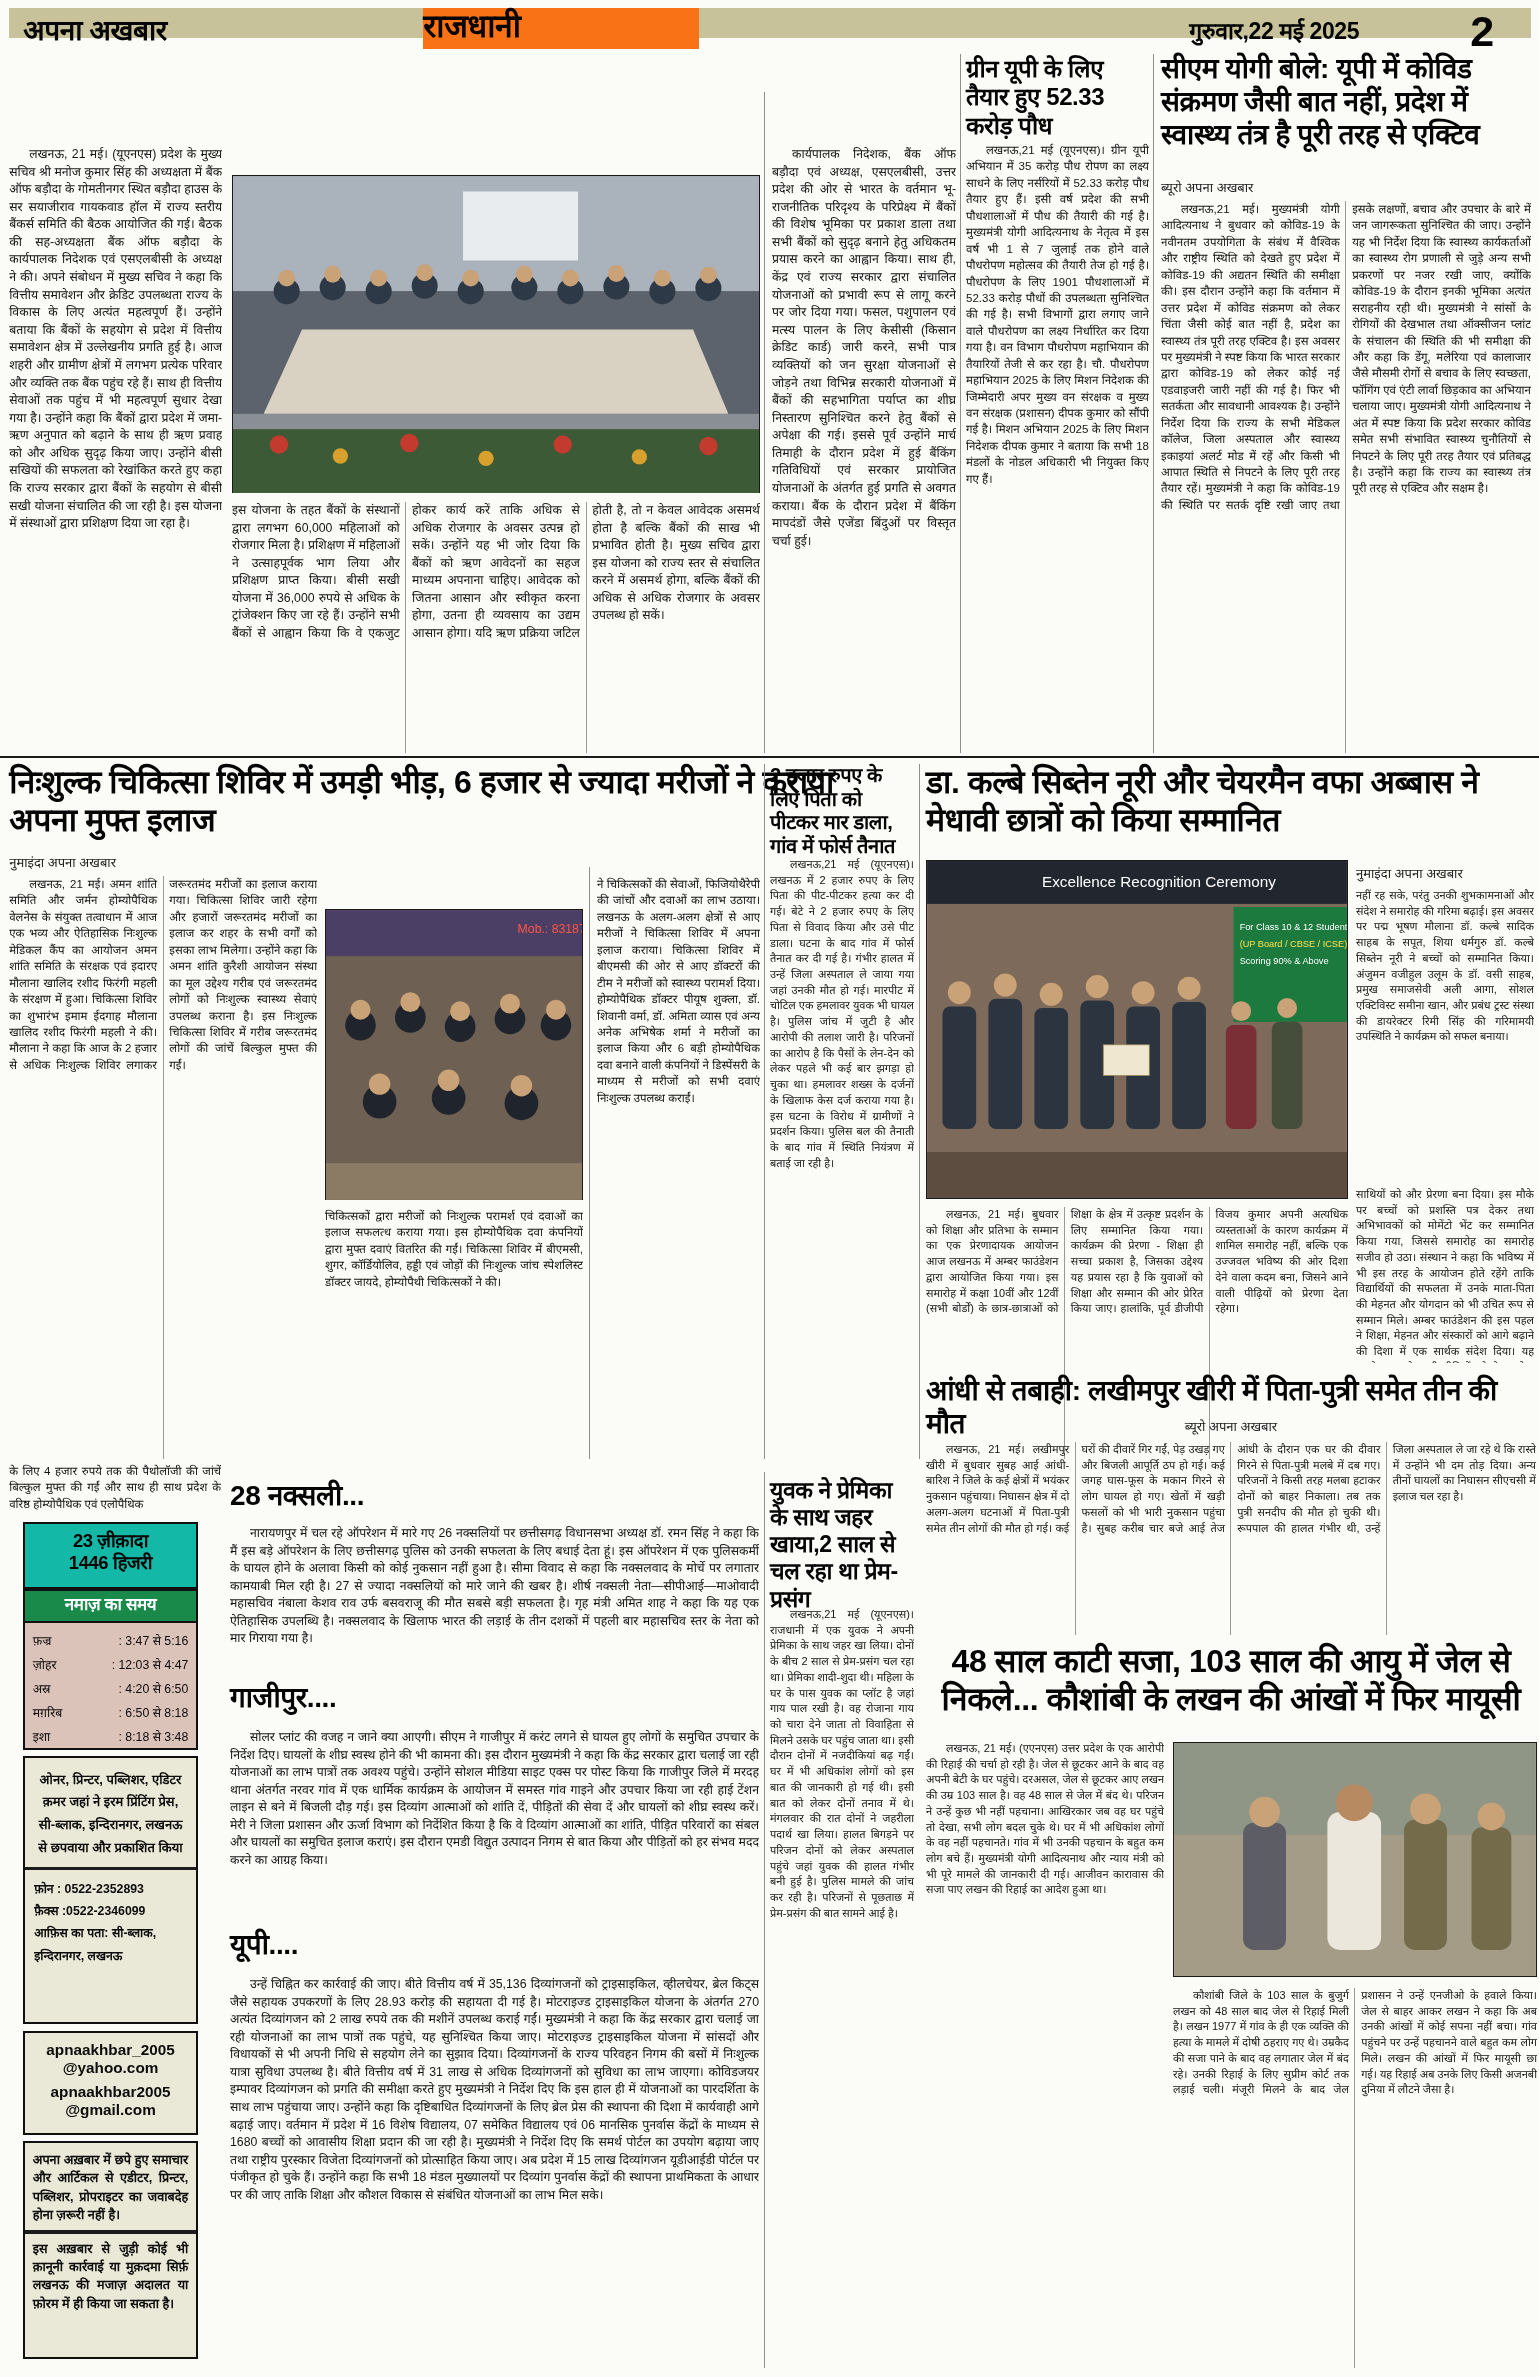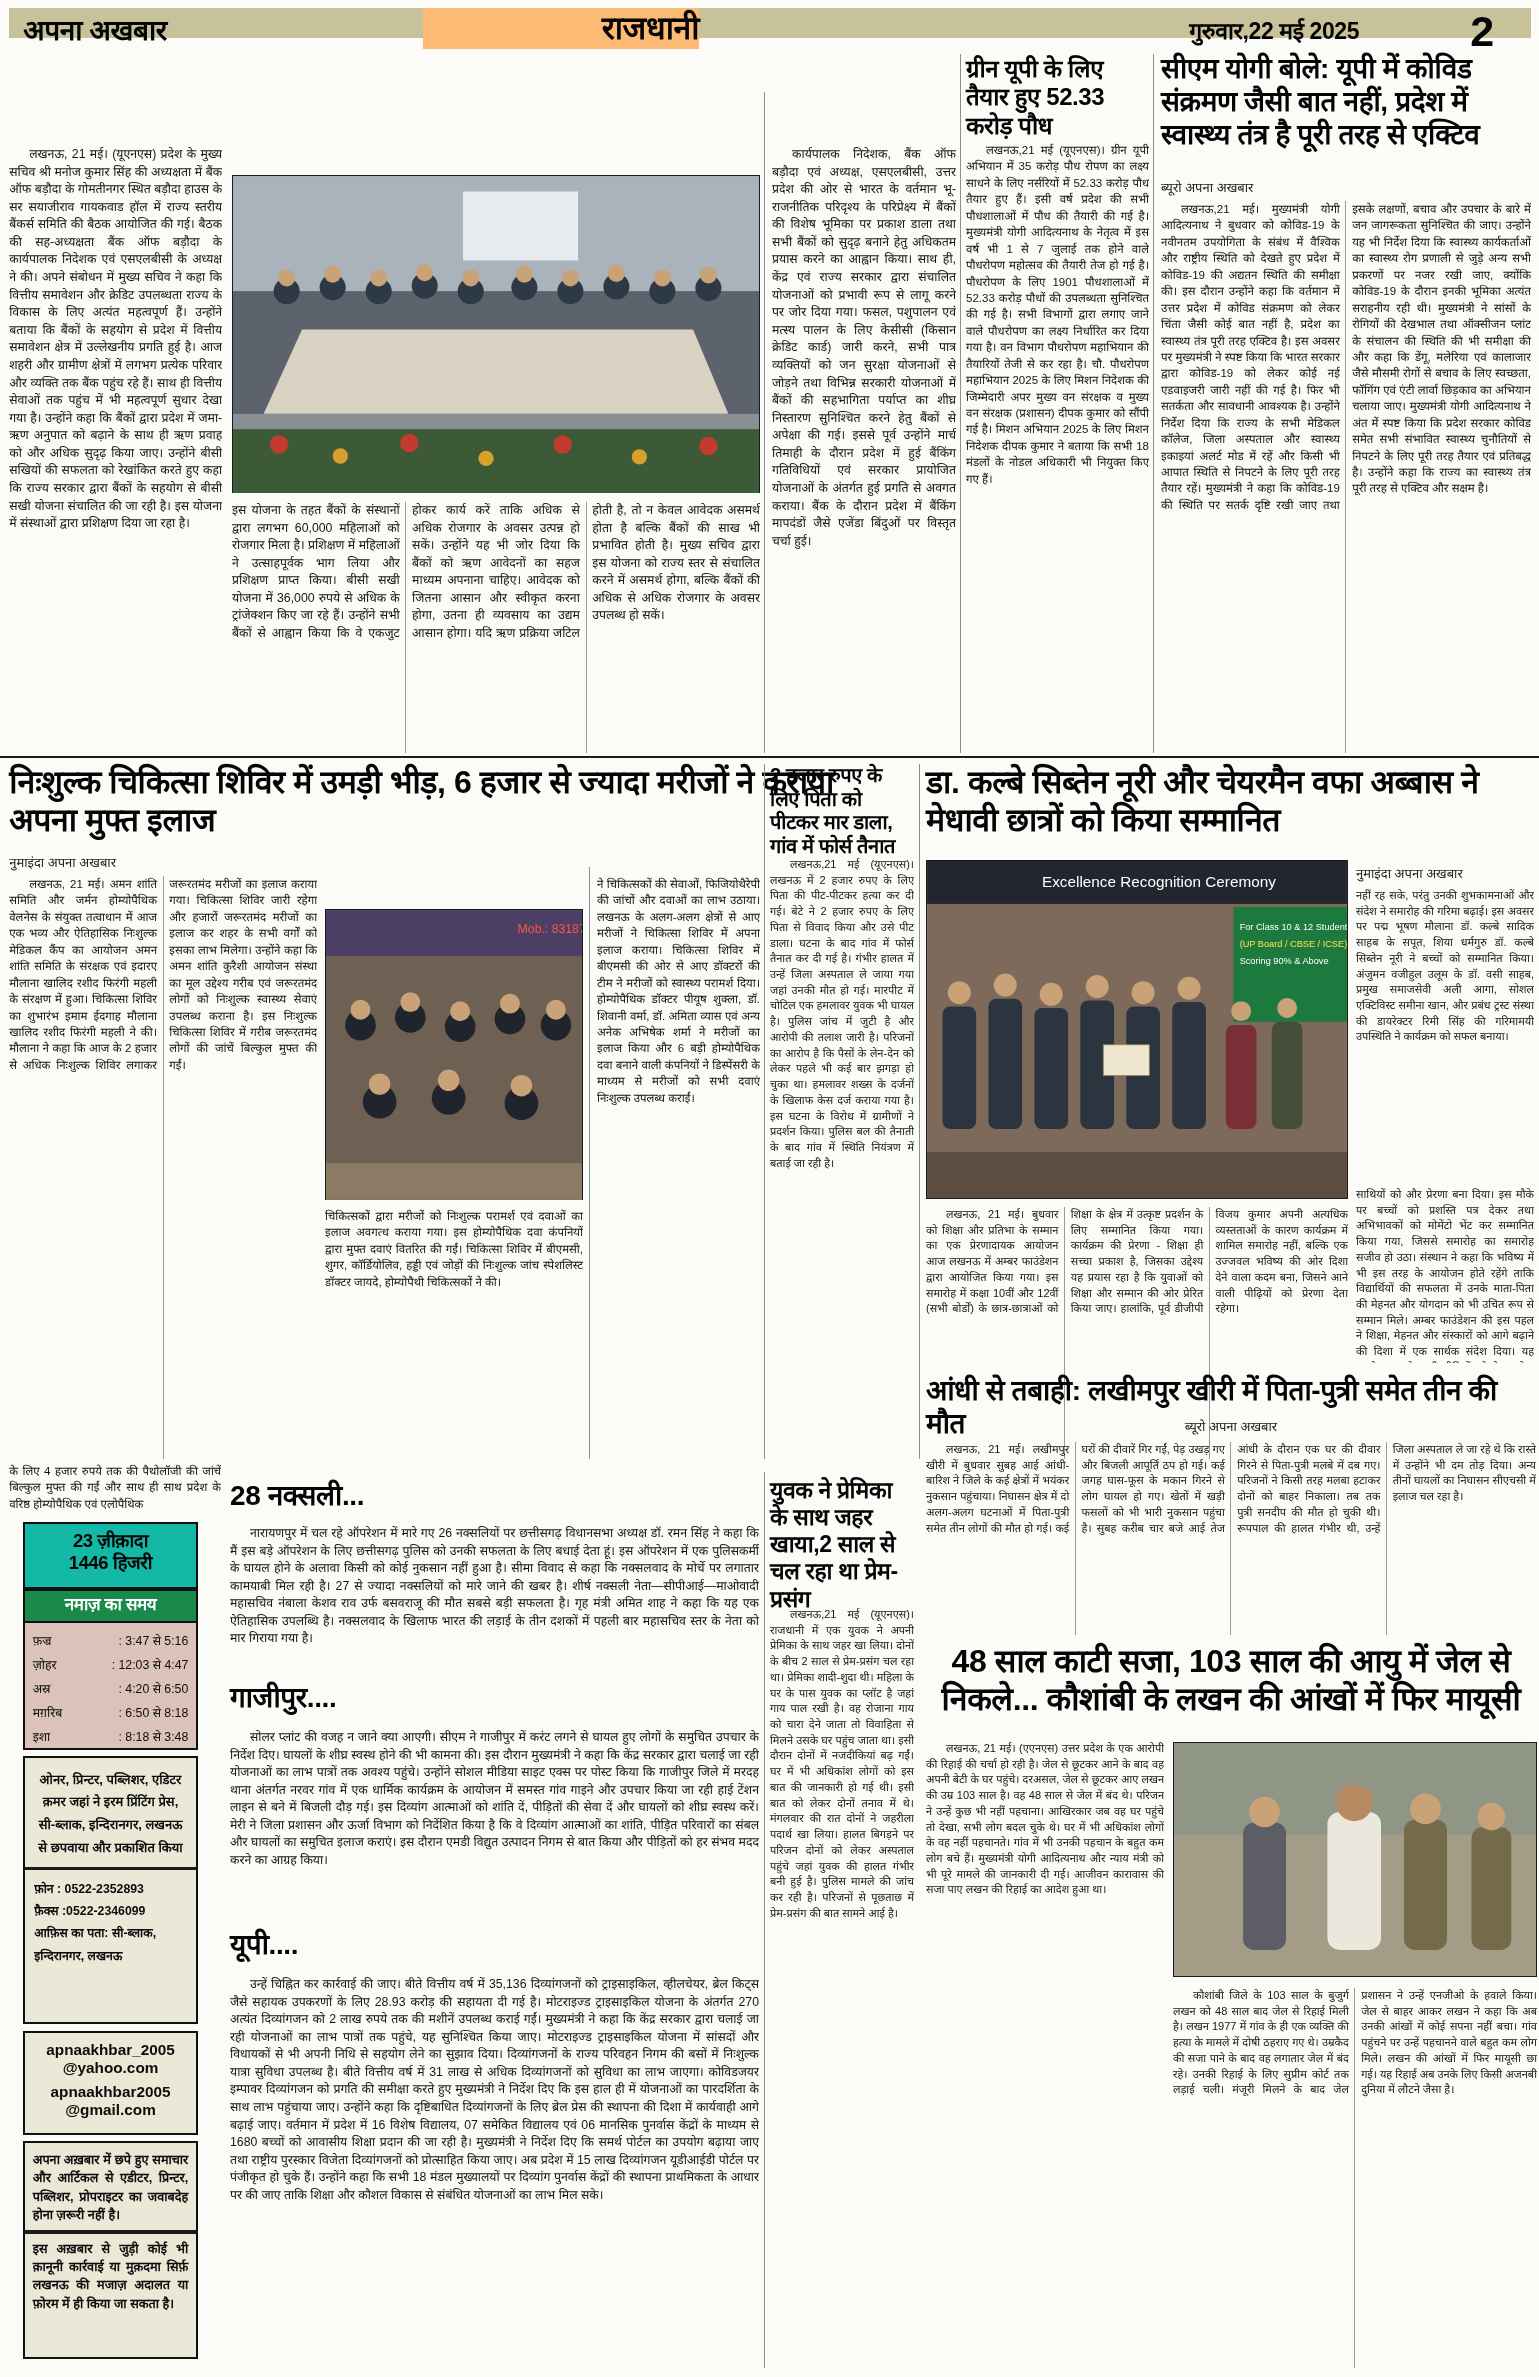--- a/index.html
+++ b/index.html
@@ -1,21 +1,21 @@
 <!DOCTYPE html>
 <html style="font-size:12.3px"><head>
 <meta charset="utf-8">
 <style>
   *{box-sizing:border-box;margin:0;padding:0;}
   body{background:#dcdcdc;}
   .page{position:relative;width:1540px;height:2377px;background:#fbfbf7;
         font-family:"Liberation Sans","DejaVu Sans",sans-serif;color:#0d0d0d;overflow:hidden;}
   .abs{position:absolute;}
   .masthead{background:#c8c29a;}
-  .edition-chip{background:#fdba74;text-align:right;}
+  .edition-chip{background:#f97316;text-align:left;font-family:Liberation Mono, monospace;}
   .headline{font-weight:bold;color:#050505;line-height:1.18;letter-spacing:-0.4px;}
   .byline{font-size:13px;color:#222;}
   .body-text{font-size:12.3px;line-height:1.43;text-align:justify;color:#141414;}
   .body-text::first-letter{}
   .indent{text-indent:20px;}
   .cols-2{column-count:2;column-gap:12.3px;column-rule:0.8px solid #999;}
   .cols-3{column-count:3;column-gap:12.3px;column-rule:0.8px solid #999;}
   .cols-4{column-count:4;column-gap:12.3px;column-rule:0.8px solid #999;}
   .vrule{border-left:0.8px solid #8f8f8f;}
   .hline{background:#1c1c1c;}
@@ -125,21 +125,21 @@
           <circle cx="175" cy="132" r="13"></circle>
         <circle cx="240" cy="122" r="13"></circle>
           <circle cx="300" cy="130" r="13"></circle>
         <circle cx="70" cy="227" r="14"></circle>
           <circle cx="160" cy="222" r="14"></circle>
           <circle cx="255" cy="229" r="14"></circle>
       </g>
       <rect y="330" width="334" height="48" fill="#8b7a64"></rect>
     </svg>
   </div>
-  <div class="abs body-text" style="left:325px;top:1208px;width:258px;height:252px;overflow:hidden;font-size:11.5px;">चिकित्सकों द्वारा मरीजों को निःशुल्क परामर्श एवं दवाओं का इलाज अवगत्ध कराया गया। इस होम्योपैथिक दवा कंपनियों द्वारा मुफ्त दवाएं वितरित की गईं। चिकित्सा शिविर में बीएमसी, शुगर, कॉर्डियोलिव, हड्डी एवं जोड़ों की निःशुल्क जांच स्पेशलिस्ट डॉक्टर जायदे, होम्योपैथी चिकित्सकों ने की।</div>
+  <div class="abs body-text" style="left:325px;top:1208px;width:258px;height:252px;overflow:hidden;font-size:11.5px;">चिकित्सकों द्वारा मरीजों को निःशुल्क परामर्श एवं दवाओं का इलाज सफलत्ध कराया गया। इस होम्योपैथिक दवा कंपनियों द्वारा मुफ्त दवाएं वितरित की गईं। चिकित्सा शिविर में बीएमसी, शुगर, कॉर्डियोलिव, हड्डी एवं जोड़ों की निःशुल्क जांच स्पेशलिस्ट डॉक्टर जायदे, होम्योपैथी चिकित्सकों ने की।</div>
 
   <div class="abs vrule" style="left:589px;top:867px;height:592px;"></div>
   <div class="abs body-text" style="left:597px;top:876px;width:163px;height:583px;overflow:hidden;font-size:11.5px;">ने चिकित्सकों की सेवाओं, फिजियोथैरेपी की जांचों और दवाओं का लाभ उठाया। लखनऊ के अलग-अलग क्षेत्रों से आए मरीजों ने चिकित्सा शिविर में अपना इलाज कराया। चिकित्सा शिविर में बीएमसी की ओर से आए डॉक्टरों की टीम ने मरीजों को स्वास्थ्य परामर्श दिया। होम्योपैथिक डॉक्टर पीयूष शुक्ला, डॉ. शिवानी वर्मा, डॉ. अमिता व्यास एवं अन्य अनेक अभिषेक शर्मा ने मरीजों का इलाज किया और 6 बड़ी होम्योपैथिक दवा बनाने वाली कंपनियों ने डिस्पेंसरी के माध्यम से मरीजों को सभी दवाएं निःशुल्क उपलब्ध कराईं।</div>
 
   <div class="abs vrule" style="left:764px;top:764px;height:695px;"></div>
   <div class="abs headline" style="left:770px;top:764px;width:144px;font-size:20px;">2 हजार रुपए के लिए पिता को पीटकर मार डाला, गांव में फोर्स तैनात</div>
   <div class="abs body-text indent" style="left:770px;top:857px;width:144px;height:601px;overflow:hidden;font-size:11px;">लखनऊ,21 मई (यूएनएस)। लखनऊ में 2 हजार रुपए के लिए पिता की पीट-पीटकर हत्या कर दी गई। बेटे ने 2 हजार रुपए के लिए पिता से विवाद किया और उसे पीट डाला। घटना के बाद गांव में फोर्स तैनात कर दी गई है। गंभीर हालत में उन्हें जिला अस्पताल ले जाया गया जहां उनकी मौत हो गई। मारपीट में चोटिल एक हमलावर युवक भी घायल है। पुलिस जांच में जुटी है और आरोपी की तलाश जारी है। परिजनों का आरोप है कि पैसों के लेन-देन को लेकर पहले भी कई बार झगड़ा हो चुका था। हमलावर शख्स के दर्जनों के खिलाफ केस दर्ज कराया गया है। इस घटना के विरोध में ग्रामीणों ने प्रदर्शन किया। पुलिस बल की तैनाती के बाद गांव में स्थिति नियंत्रण में बताई जा रही है।</div>
 
   <div class="abs vrule" style="left:919px;top:764px;height:695px;"></div>
   <div class="abs headline" style="left:926px;top:764px;width:610px;font-size:32px;">डा. कल्बे सिब्तेन नूरी और चेयरमैन वफा अब्बास ने मेधावी छात्रों को किया सम्मानित</div>

